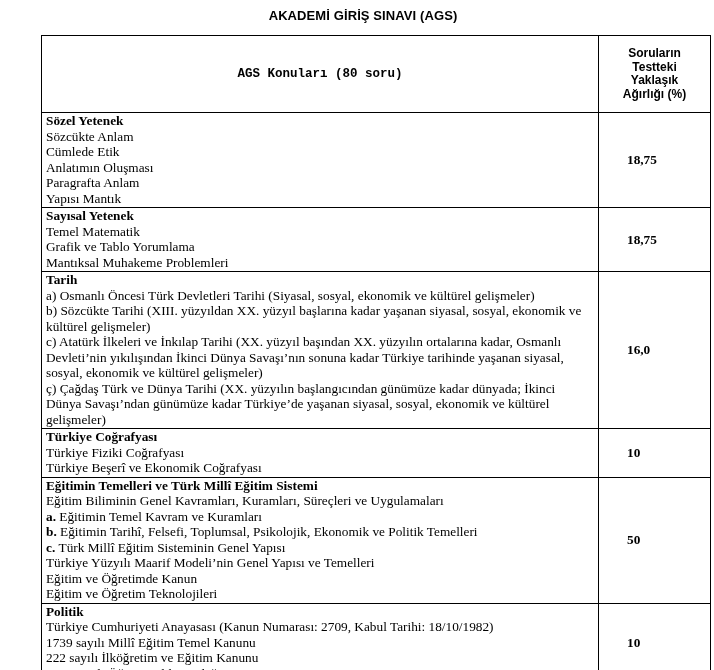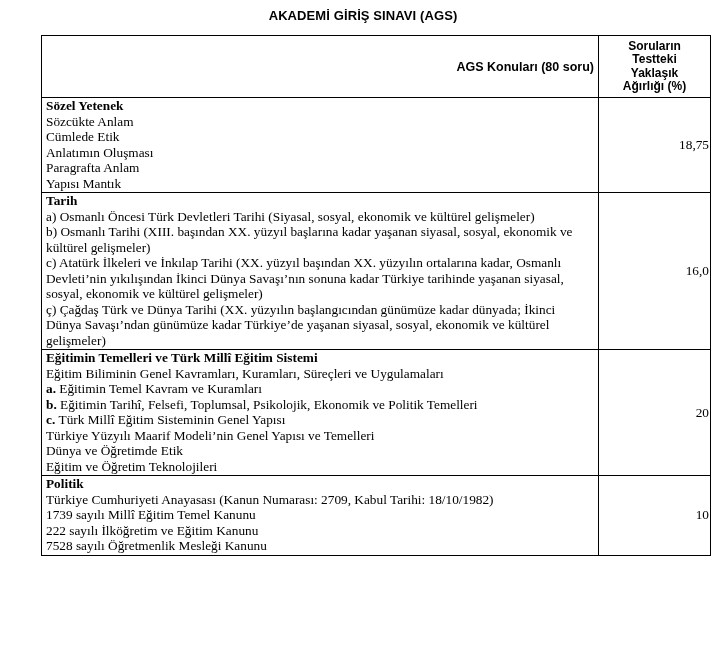--- a/index.html
+++ b/index.html
@@ -28,59 +28,59 @@
     top: 35px;
     width: 669px;
     border-collapse: collapse;
     table-layout: fixed;
   }
   .ags-table th, .ags-table td {
     border: 1px solid #000000;
   }
   th.col-topics {
     width: 557px;
-    text-align: right;
-    font-family: Liberation Sans, sans-serif;
+    text-align: center;
+    font-family: Liberation Mono, monospace;
     font-weight: bold;
     font-size: 12.5px;
     padding: 4px 4px;
     height: 62px;
     vertical-align: middle;
   }
   th.col-weight {
     width: 112px;
     font-family: "Liberation Sans", sans-serif;
     font-weight: bold;
     font-size: 12px;
     line-height: 13.5px;
     text-align: center;
     vertical-align: middle;
     padding: 3px 2px;
   }
   th.col-weight .weight-head {
     width: 86px;
-    margin: 0 auto;
+    margin: 8px auto;
   }
   td.topic-cell {
     vertical-align: top;
     padding: 0 4px 1px 4px;
     font-size: 13.3px;
     line-height: 15.5px;
     margin-left: 14px;
   }
   td.topic-cell .section-title {
     font-weight: bold;
   }
   td.topic-cell .topic-line b {
     font-weight: bold;
   }
   td.weight-cell {
-    text-align: right;
+    text-align: left;
     vertical-align: middle;
-    font-weight: normal;
+    font-weight: bold;
     font-size: 13.3px;
     padding-left: 28px;
   }
 </style>
 </head>
 <body>
 
 <div class="page">
   <h1 class="doc-title">AKADEMİ GİRİŞ SINAVI (AGS)</h1>
 
@@ -101,45 +101,62 @@
       <div class="section-title">Sözel Yetenek</div>
     <div class="topic-line">Sözcükte Anlam</div>
             <div class="topic-line">Cümlede Etik</div>
             <div class="topic-line">Anlatımın Oluşması</div>
             <div class="topic-line">Paragrafta Anlam</div>
             <div class="topic-line">Yapısı Mantık</div>
           </td>
     <td class="weight-cell">18,75</td>
   </tr>
 
+  <tr>
+    <td class="topic-cell">
+      <div class="section-title">Sayısal Yetenek</div>
+    <div class="topic-line">Temel Matematik</div>
+            <div class="topic-line">Grafik ve Tablo Yorumlama</div>
+            <div class="topic-line">Mantıksal Muhakeme Problemleri</div>
+          </td>
+    <td class="weight-cell">18,75</td>
+  </tr>
 
   <tr>
     <td class="topic-cell">
       <div class="section-title">Tarih</div>
     <div class="topic-line">a) Osmanlı Öncesi Türk Devletleri Tarihi (Siyasal, sosyal, ekonomik ve kültürel gelişmeler)</div>
-            <div class="topic-line">b) Osmanlı Tarihi (XIII. başından XX. yüzyıl başlarına kadar yaşanan siyasal, sosyal, ekonomik ve kültürel gelişmeler)</div>
+            <div class="topic-line">b) Sözcükte Tarihi (XIII. yüzyıldan XX. yüzyıl başlarına kadar yaşanan siyasal, sosyal, ekonomik ve kültürel gelişmeler)</div>
             <div class="topic-line">c) Atatürk İlkeleri ve İnkılap Tarihi (XX. yüzyıl başından XX. yüzyılın ortalarına kadar, Osmanlı Devleti’nin yıkılışından İkinci Dünya Savaşı’nın sonuna kadar Türkiye tarihinde yaşanan siyasal, sosyal, ekonomik ve kültürel gelişmeler)</div>
             <div class="topic-line">ç) Çağdaş Türk ve Dünya Tarihi (XX. yüzyılın başlangıcından günümüze kadar dünyada; İkinci Dünya Savaşı’ndan günümüze kadar Türkiye’de yaşanan siyasal, sosyal, ekonomik ve kültürel gelişmeler)</div>
           </td>
     <td class="weight-cell">16,0</td>
   </tr>
 
+  <tr>
+    <td class="topic-cell">
+      <div class="section-title">Türkiye Coğrafyası</div>
+    <div class="topic-line">Türkiye Fiziki Coğrafyası</div>
+            <div class="topic-line">Türkiye Beşerî ve Ekonomik Coğrafyası</div>
+          </td>
+    <td class="weight-cell">10</td>
+  </tr>
 
   <tr>
     <td class="topic-cell">
       <div class="section-title">Eğitimin Temelleri ve Türk Millî Eğitim Sistemi</div>
     <div class="topic-line">Eğitim Biliminin Genel Kavramları, Kuramları, Süreçleri ve Uygulamaları</div>
             <div class="topic-line"><b>a. </b>Eğitimin Temel Kavram ve Kuramları</div>
             <div class="topic-line"><b>b. </b>Eğitimin Tarihî, Felsefi, Toplumsal, Psikolojik, Ekonomik ve Politik Temelleri</div>
             <div class="topic-line"><b>c. </b>Türk Millî Eğitim Sisteminin Genel Yapısı</div>
             <div class="topic-line">Türkiye Yüzyılı Maarif Modeli’nin Genel Yapısı ve Temelleri</div>
-            <div class="topic-line">Dünya ve Öğretimde Etik</div>
+            <div class="topic-line">Eğitim ve Öğretimde Kanun</div>
             <div class="topic-line">Eğitim ve Öğretim Teknolojileri</div>
           </td>
-    <td class="weight-cell">20</td>
+    <td class="weight-cell">50</td>
   </tr>
 
   <tr>
     <td class="topic-cell">
       <div class="section-title">Politik</div>
     <div class="topic-line">Türkiye Cumhuriyeti Anayasası (Kanun Numarası: 2709, Kabul Tarihi: 18/10/1982)</div>
             <div class="topic-line">1739 sayılı Millî Eğitim Temel Kanunu</div>
             <div class="topic-line">222 sayılı İlköğretim ve Eğitim Kanunu</div>
             <div class="topic-line">7528 sayılı Öğretmenlik Mesleği Kanunu</div>
           </td>

